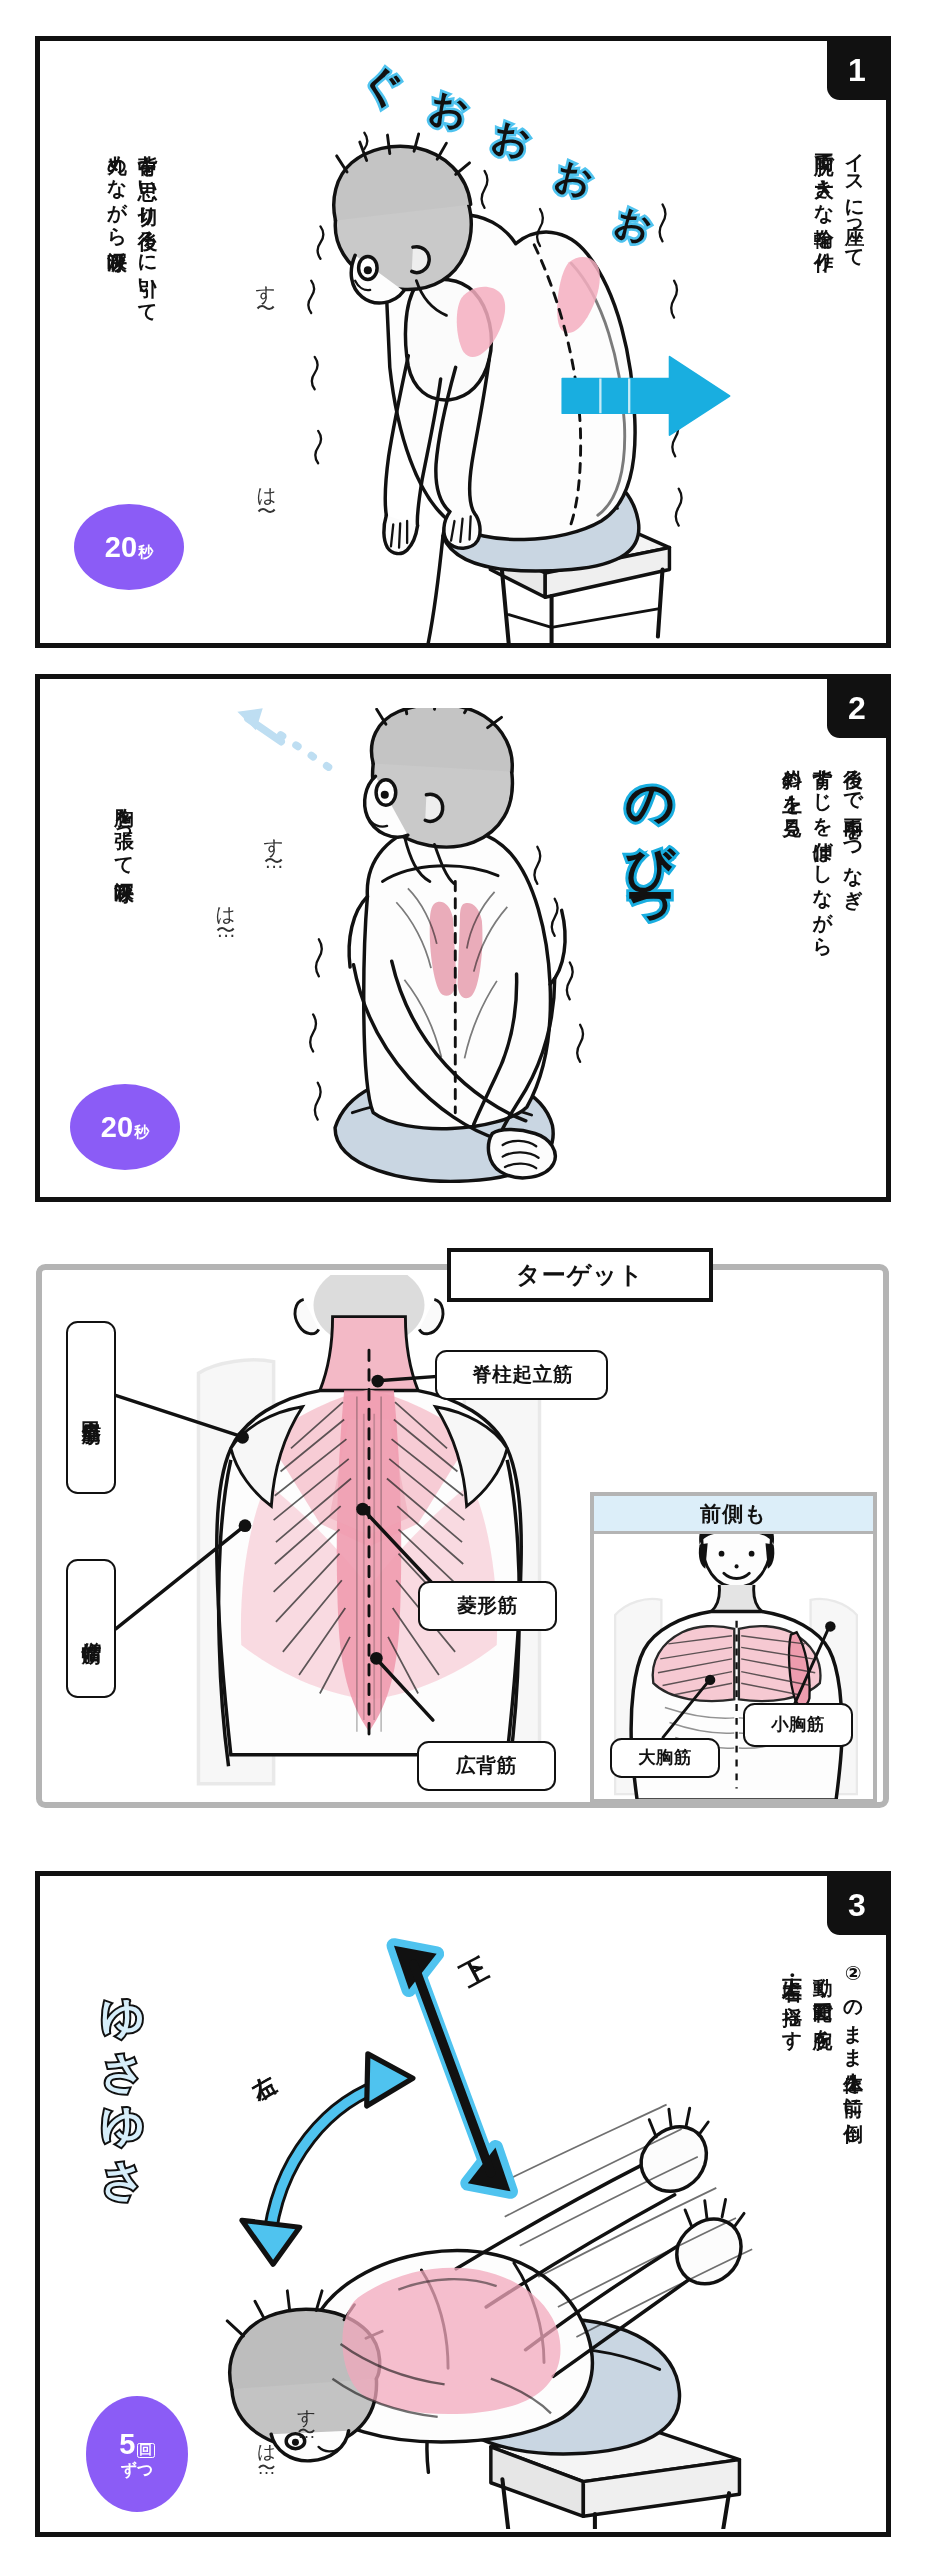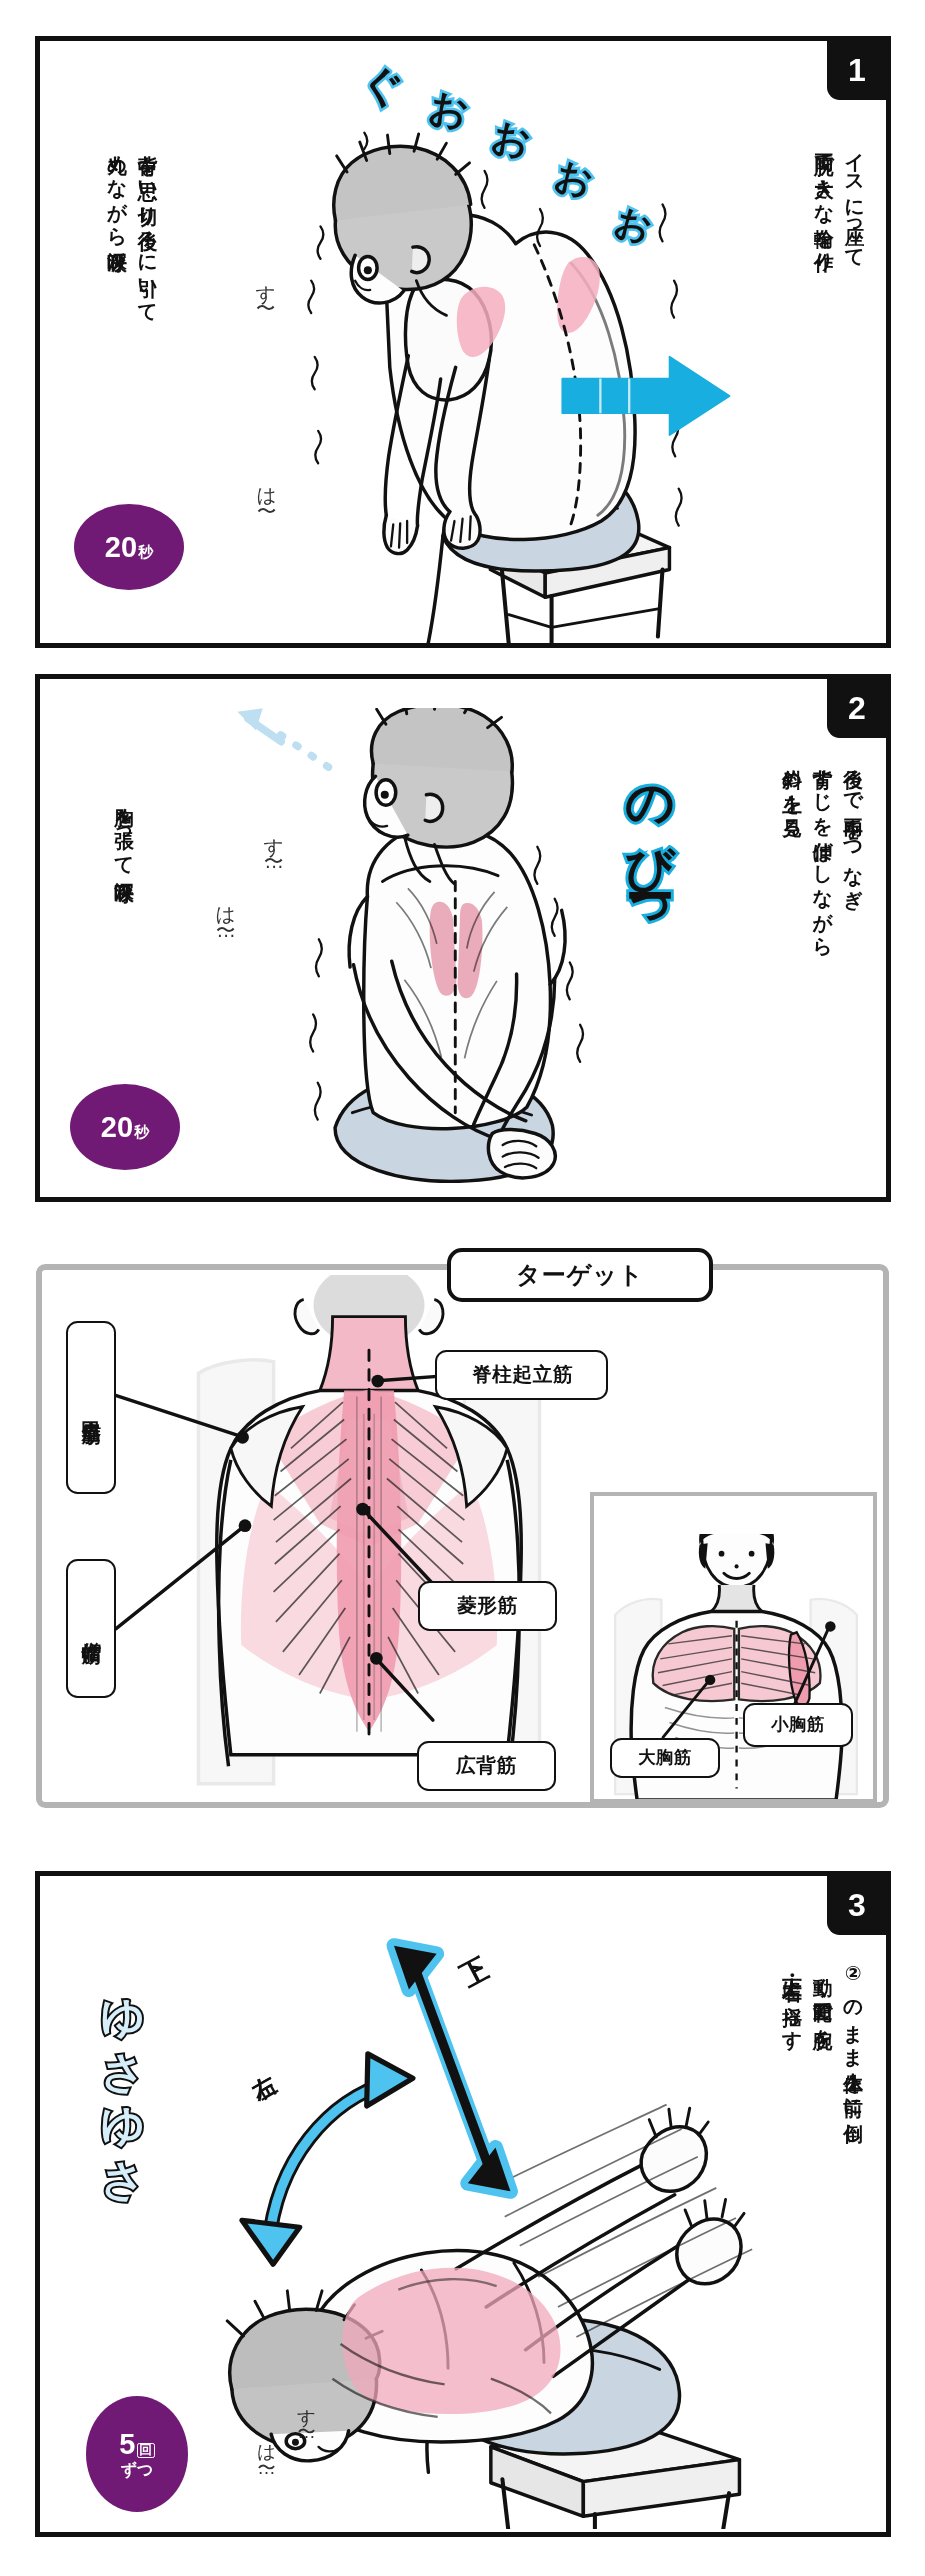--- a/index.html
+++ b/index.html
@@ -46,21 +46,21 @@
     line-height: 1.55;
     color: #111111;
     letter-spacing: 1.2px;
     z-index: 30;
     white-space: pre-line;
   }
 
   
   .badge {
     position: absolute;
-    background: #701a75;
+    background: #8b5cf6;
     border-radius: 50%;
     display: flex; flex-direction: column;
     align-items: center; justify-content: center;
     color: #ffffff;
     z-index: 35;
   }
   .badge .b-main {
     font-size: 29px; font-weight: 700; line-height: 1;
     display: flex; align-items: baseline;
   }
@@ -423,21 +423,21 @@
           <span class="b-unit">秒</span>
         </div>
       </div>
 
     </div>
     <div class="panel-num">2</div>
   </div>
 
   <div class="tpanel" style="left:36px; top:1264px; width:853px; height:544px;">
 
-    <div class="t-header" style="left:405px; top:-22px; width:266px; height:54px;border-radius:15px;">ターゲット</div>
+    <div class="t-header" style="left:405px; top:-22px; width:266px; height:54px;">ターゲット</div>
 
     <div class="fig" style="left:87px; top:4.6px; width:480px; height:526px; z-index:12;">
       <svg viewBox="0 0 830 910" width="480" height="526">
 
         <g stroke="#dcdcdc" stroke-width="6" fill="#f3f3f3">
           <path d="M120 170 C150 150 210 142 250 150 L250 880 L120 880 Z" opacity=".6"></path>
           <path d="M710 170 C680 150 620 142 580 150 L580 880 L710 880 Z" opacity=".6"></path>
         </g>
 
         <ellipse cx="415" cy="52" rx="96" ry="72" fill="#dcdcdc" stroke="none"></ellipse>
@@ -525,20 +525,21 @@
     <div class="mlabel h" style="left:375px; top:439px; width:139px; height:50px;margin-top:32px;">広背筋</div>
     <div class="leader" style="left:324px; top:382px; width:75px; height:75px;">
       <svg viewBox="0 0 130 130" width="75" height="75">
         <path d="M116 118 L22 16" stroke="#111" stroke-width="6" fill="none" stroke-linecap="round"></path>
         <circle cx="18" cy="11" r="11" fill="#111"></circle>
       </svg>
     </div>
 
     <div class="sub-panel" style="left:548px; top:222px; width:287px; height:311px;">
 
+      <div class="sub-header">前側も</div>
 
       <div class="fig" style="left:5.8px; top:38px; width:272px; height:266px; z-index:12;">
         <svg viewBox="0 0 470 460" width="272" height="266">
 
           <g fill="#f4f4f4" stroke="#e0e0e0" stroke-width="4">
             <path d="M26 140 C46 118 80 108 106 114 L106 450 L26 450 Z" opacity=".7"></path>
             <path d="M444 140 C424 118 390 108 364 114 L364 450 L444 450 Z" opacity=".7"></path>
           </g>
 
           <path d="M176 10 C176 -28 212 -50 236 -50 C260 -50 296 -28 296 10

